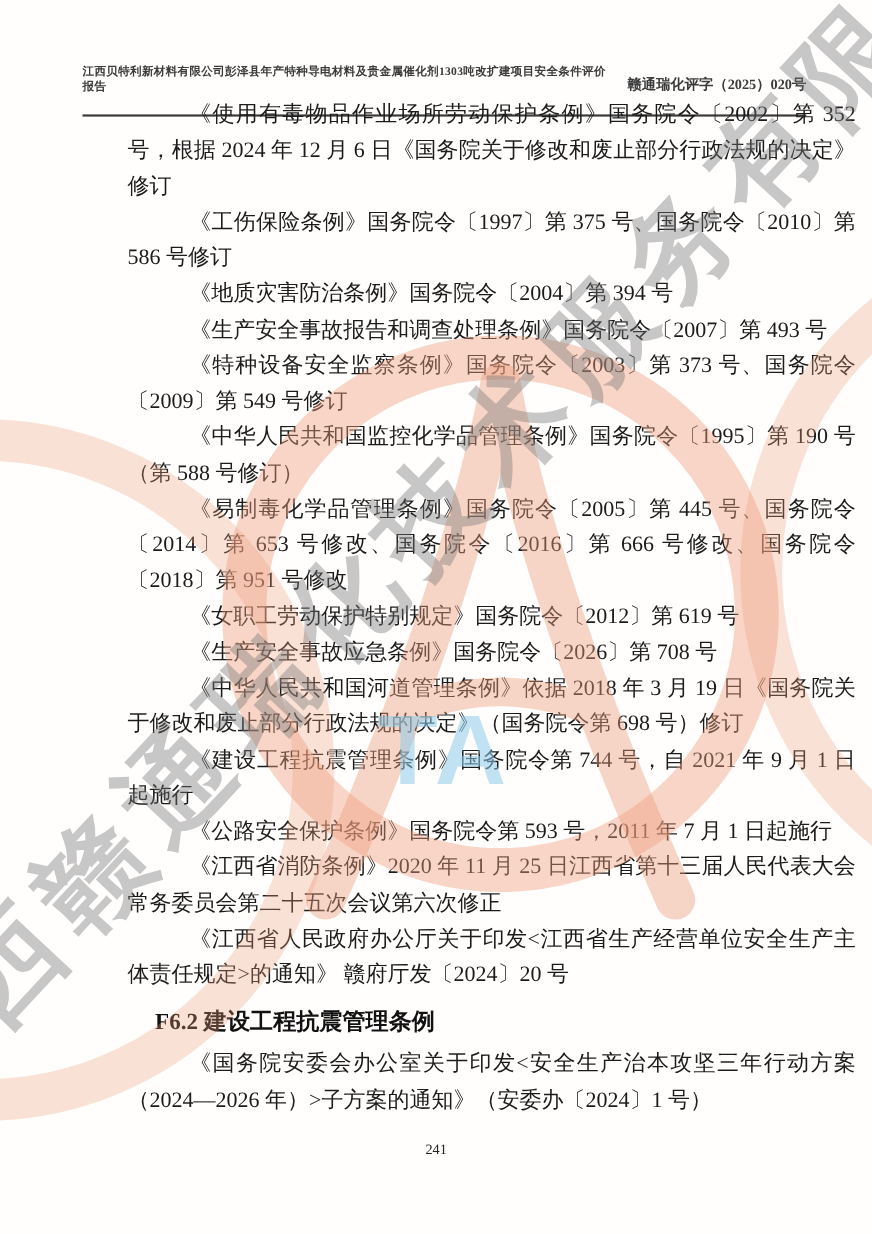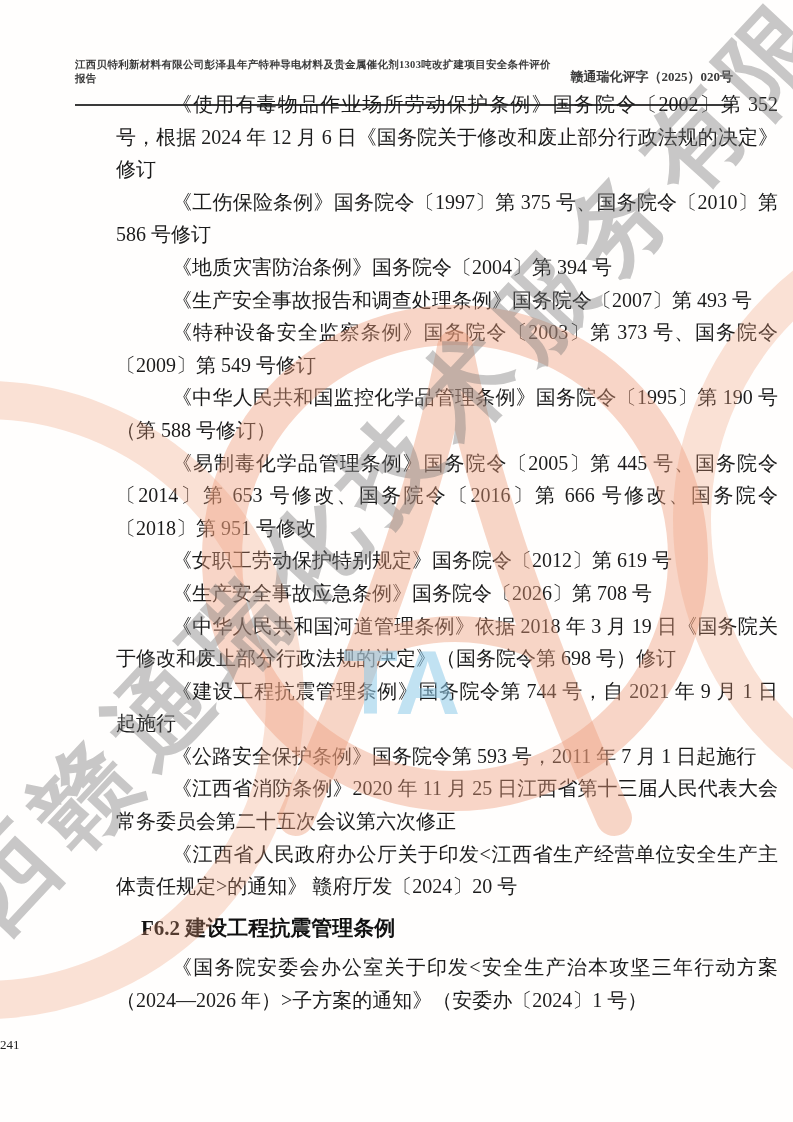--- a/index.html
+++ b/index.html
@@ -36,21 +36,21 @@
   .section-heading {
     font-size:21px; font-weight:700; color:#111;
     margin:9px 0 7px 0;
     padding-left:25px;
     font-family:"Liberation Serif","DejaVu Serif",serif;
   }
 
   
   .page-number {
     position:absolute; top:1037px; left:0; right:0;
-    font-size:13px; color:#222;
+    text-align:center; font-size:13px; color:#222;
   }
 
   
   .wm { position:absolute; inset:0; pointer-events:none; }
   .wm-svg { position:absolute; left:0; top:0; }
   .wm-company {
     position:absolute; left:-150px; top:952px;
     width:2000px;
     transform:rotate(-47deg);
     transform-origin:0 0;

